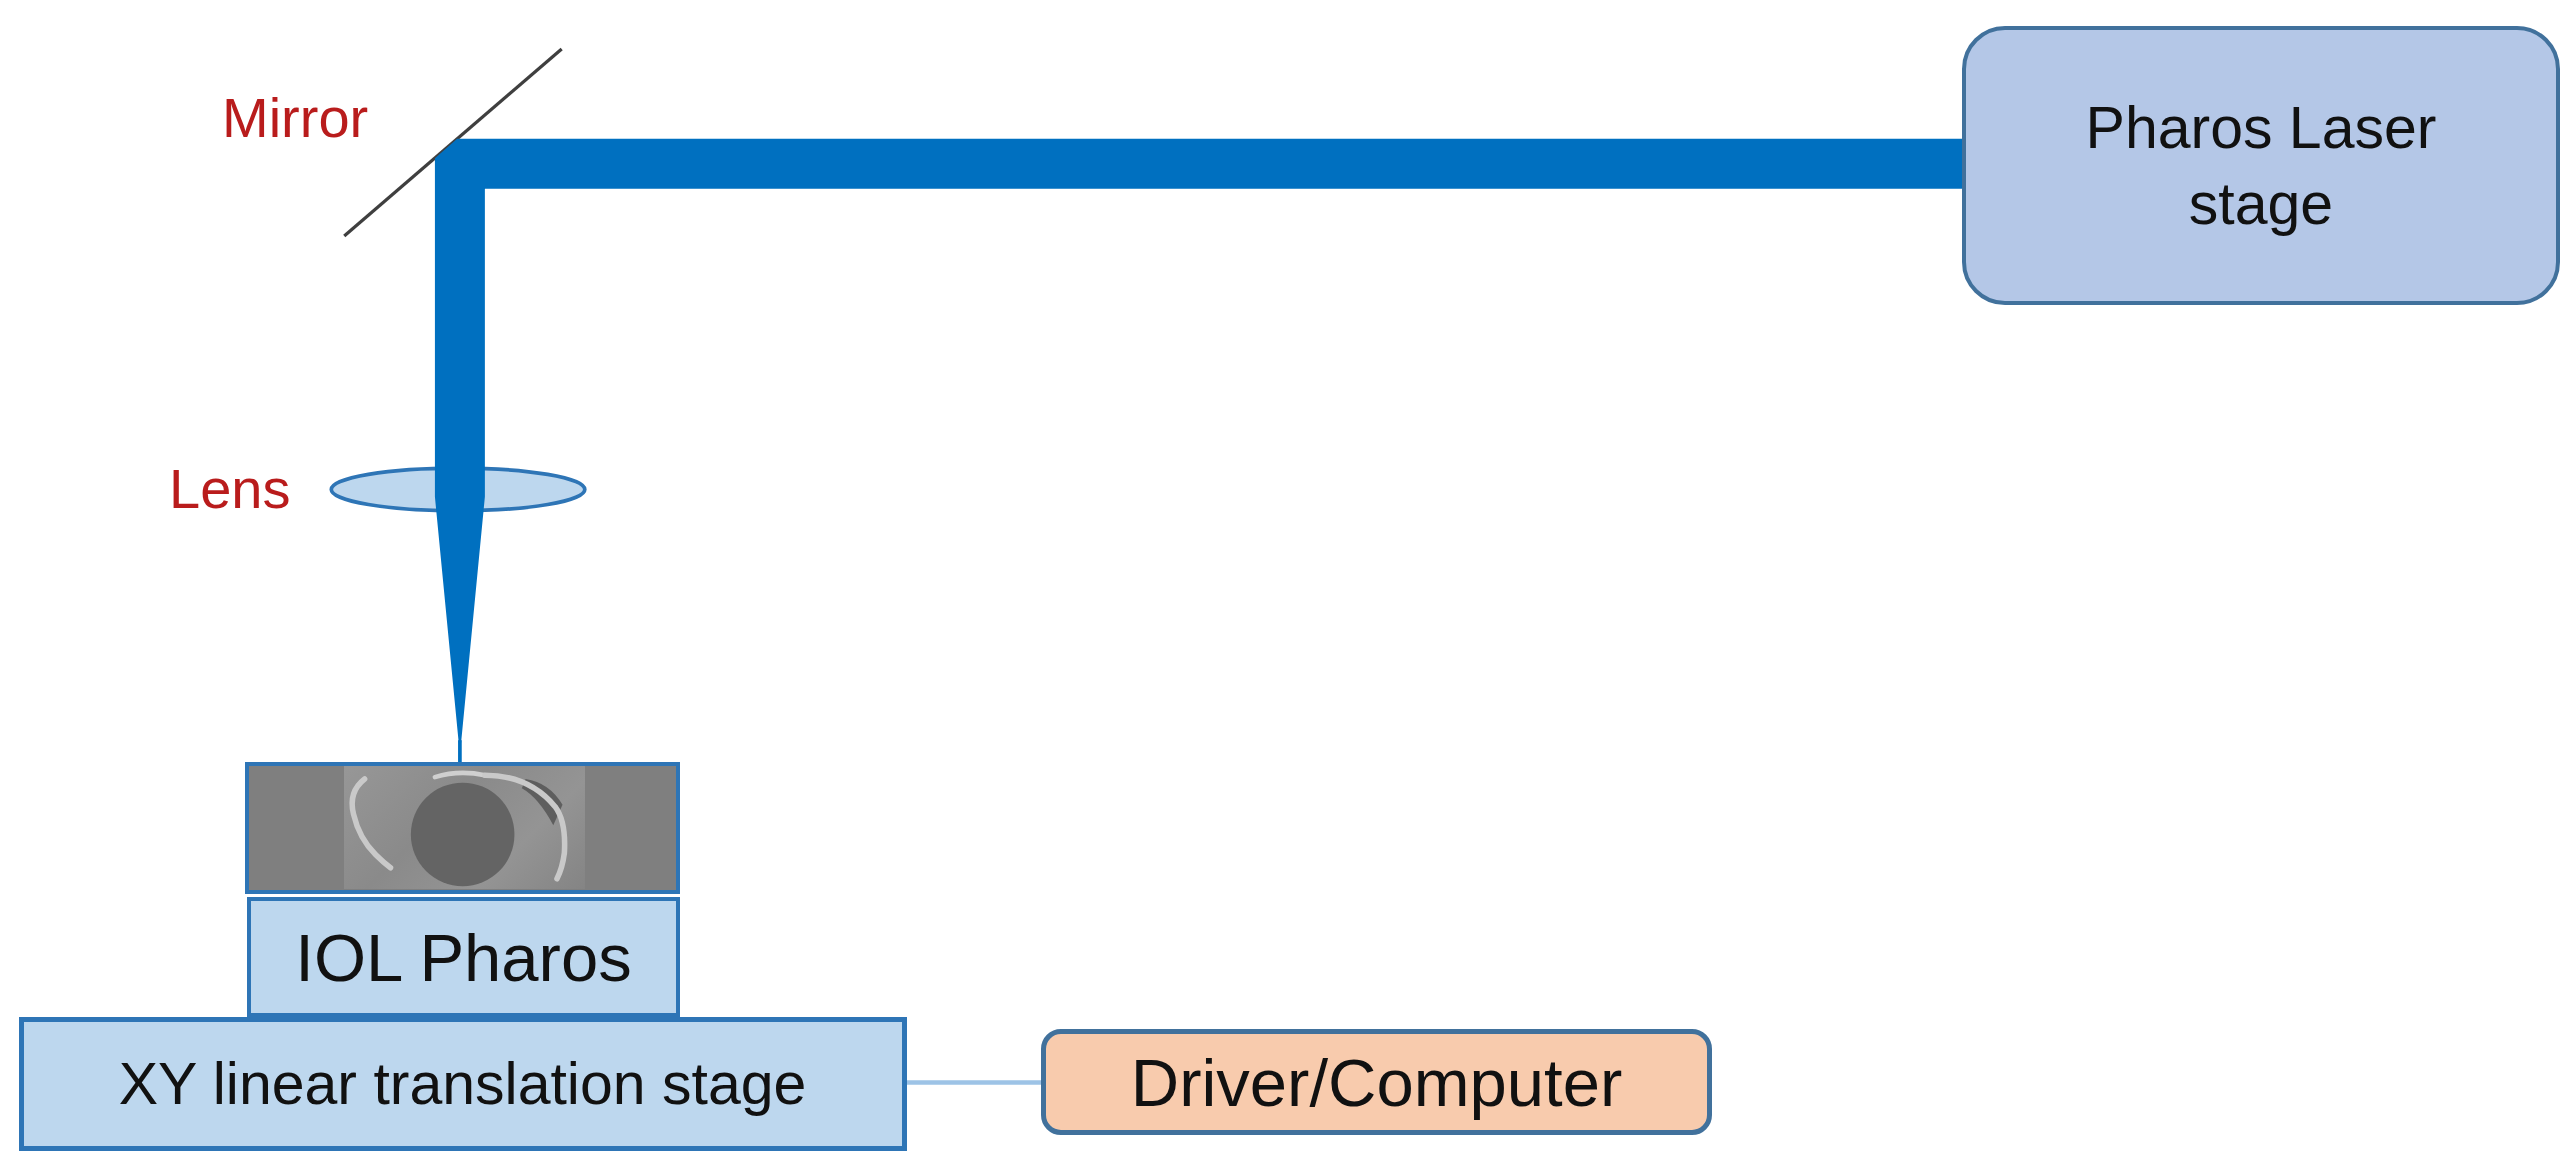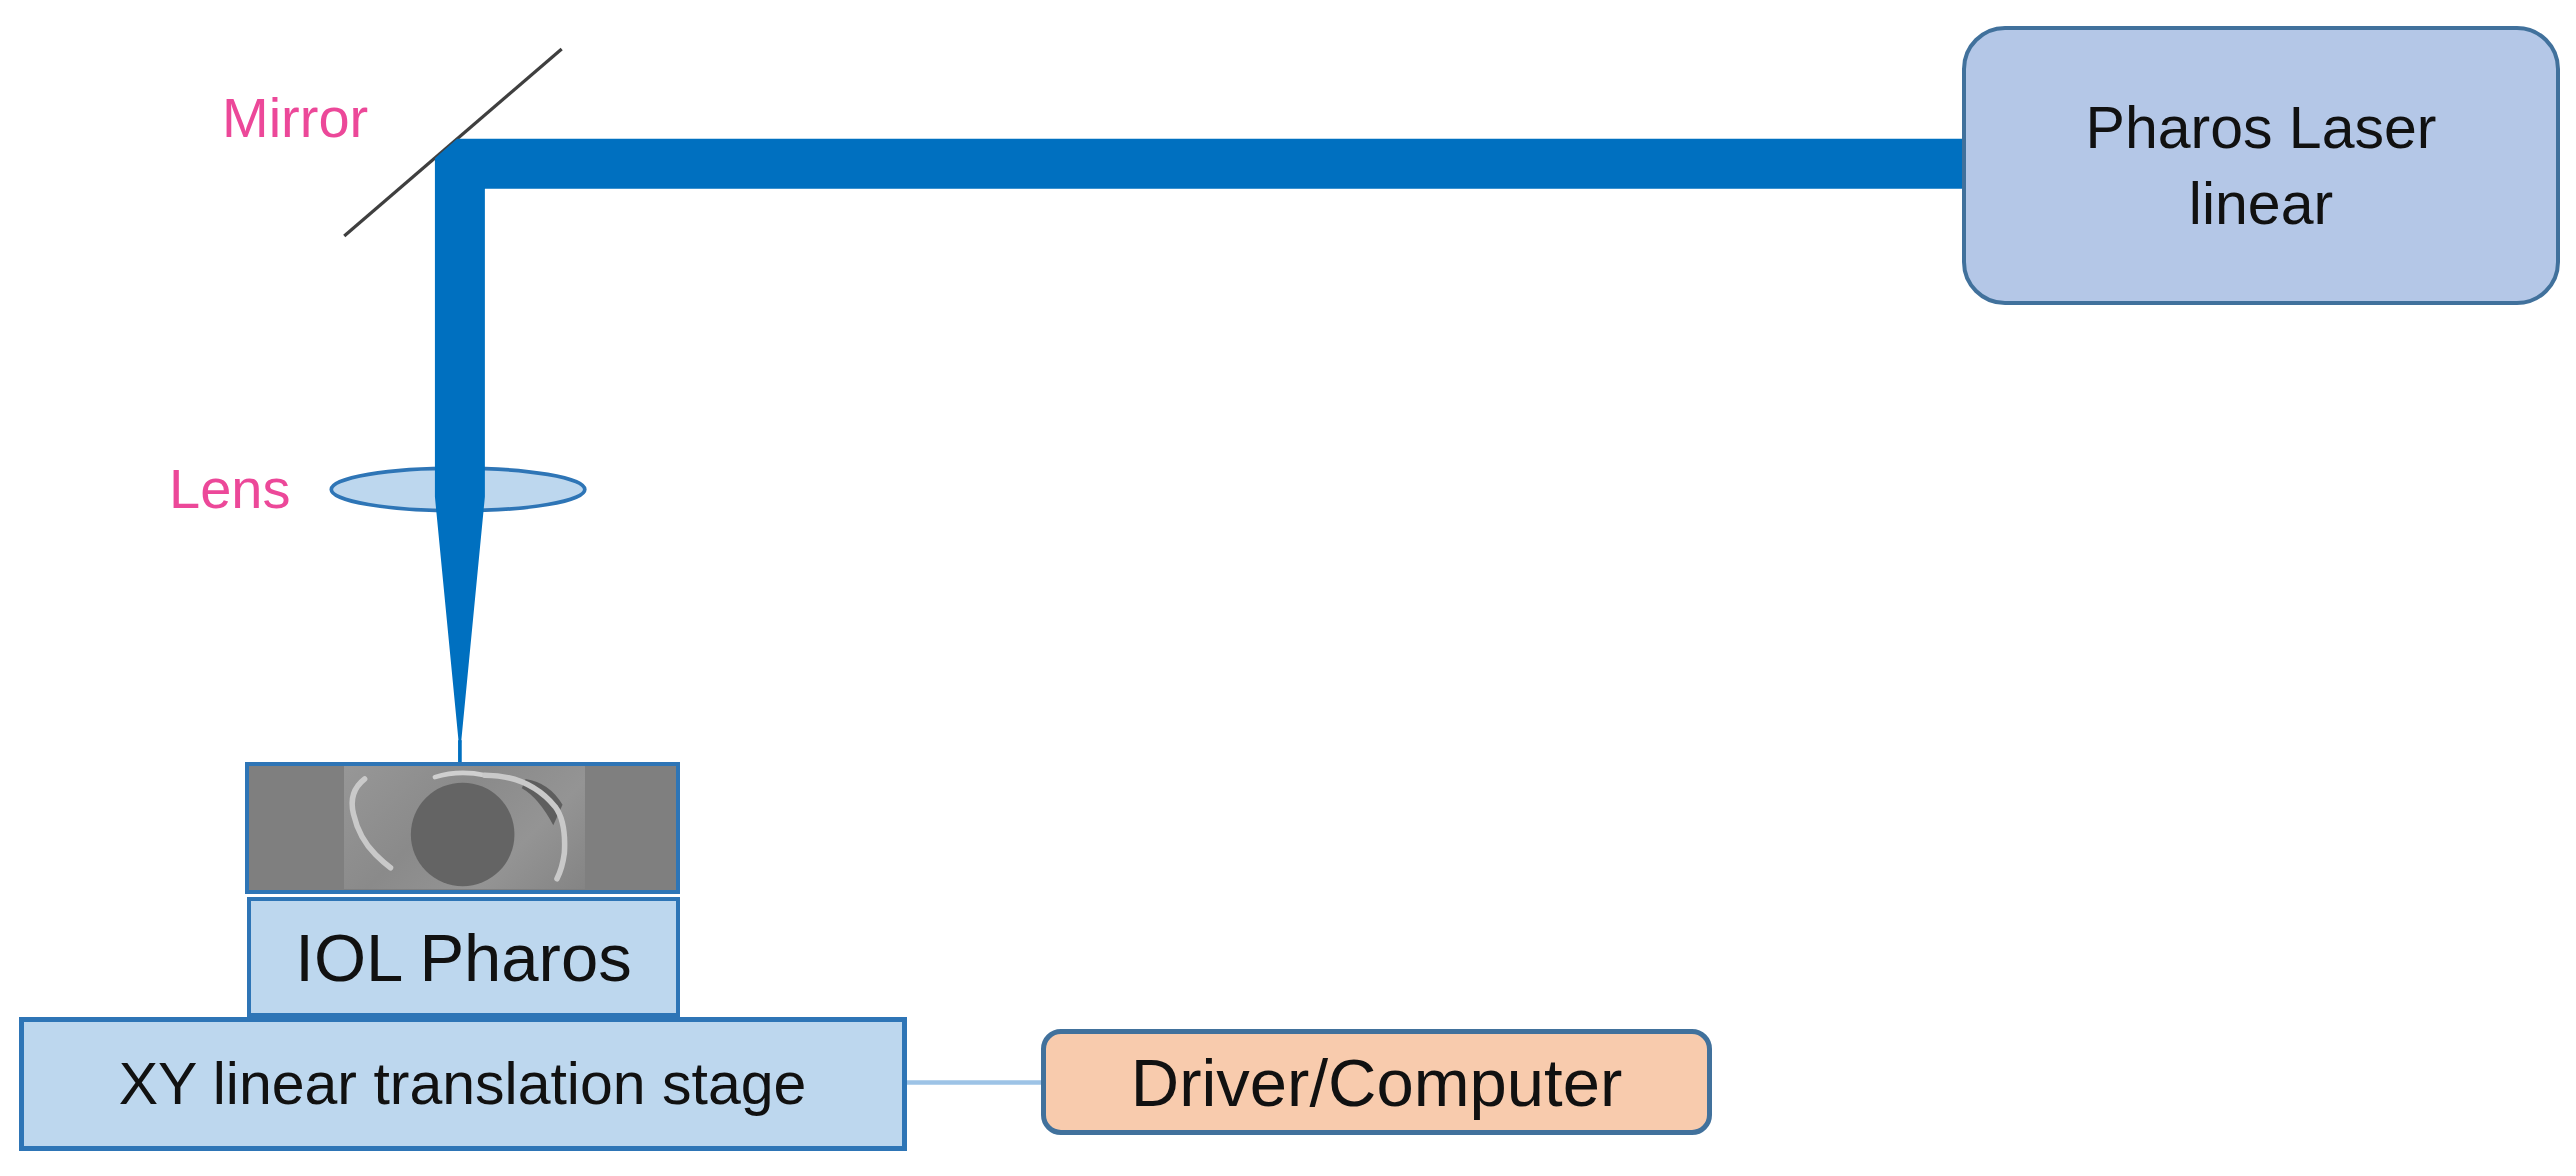--- a/index.html
+++ b/index.html
@@ -9,21 +9,21 @@
     background:#ffffff;
     font-family:"Liberation Sans", sans-serif;
     overflow:hidden;
   }
   #shape-layer {
     position:absolute; left:0; top:0;
     width:2576px; height:1176px;
   }
   .label {
     position:absolute;
-    color:#ec4899;
+    color:#b91c1c;
     font-size:56px;
     white-space:nowrap;
   }
   #mirror-label { left:222px; top:85px; }
   #lens-label   { left:169px; top:456px; }
 
   .box {
     position:absolute;
     box-sizing:border-box;
     display:flex;
@@ -97,21 +97,21 @@
     <line x1="497" y1="800" x2="497" y2="827" stroke="#0070c0" stroke-width="4"></line>
 
     <line x1="978" y1="1170" x2="1130" y2="1170" stroke="#9dc3e6" stroke-width="5"></line>
   </svg>
 
   <div class="label" id="mirror-label">Mirror</div>
   <div class="label" id="lens-label">Lens</div>
 
   <div class="box" id="laser-box">
     <div>Pharos Laser</div>
-    <div>linear</div>
+    <div>stage</div>
   </div>
 
   <div id="photo-box">
     <div id="photo-img">
       <svg viewBox="0 0 260 133" xmlns="http://www.w3.org/2000/svg">
 
         <path d="M 196 14 Q 222 18 236 42 L 226 64 Q 210 34 192 24 Z" fill="#595959" opacity="0.9"></path>
 
         <circle cx="128" cy="74" r="56" fill="#646464"></circle>
 

